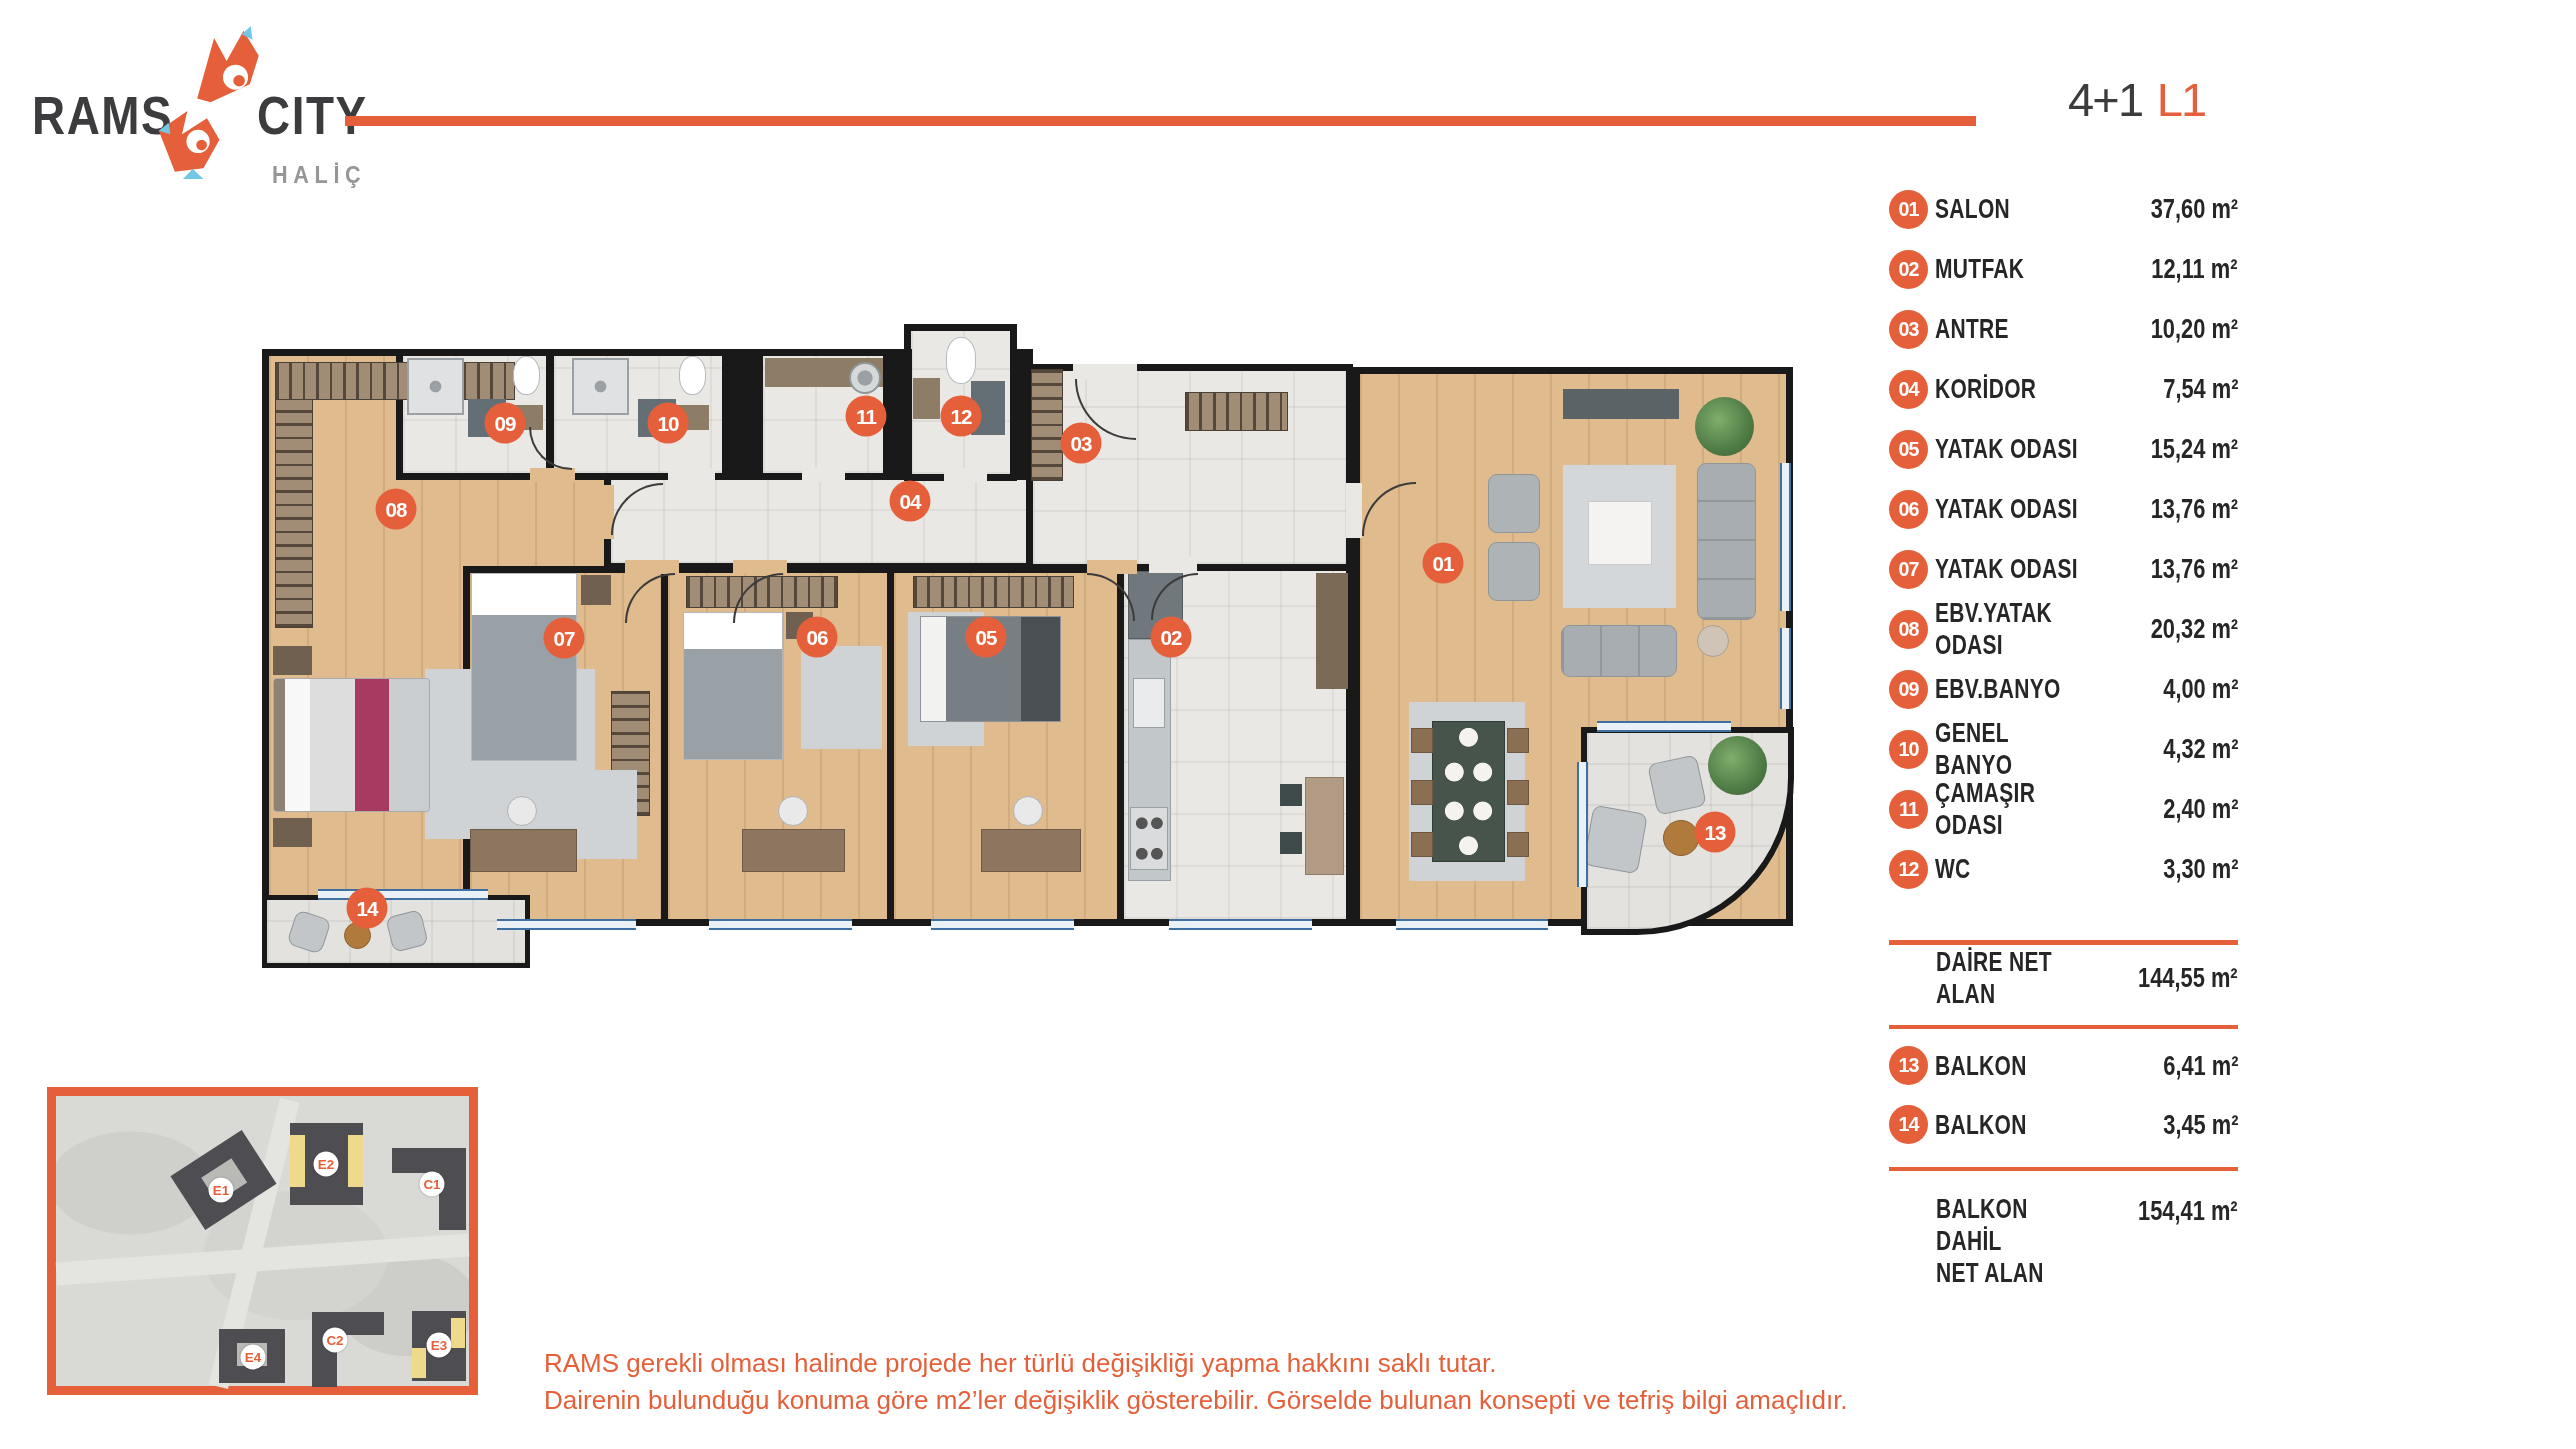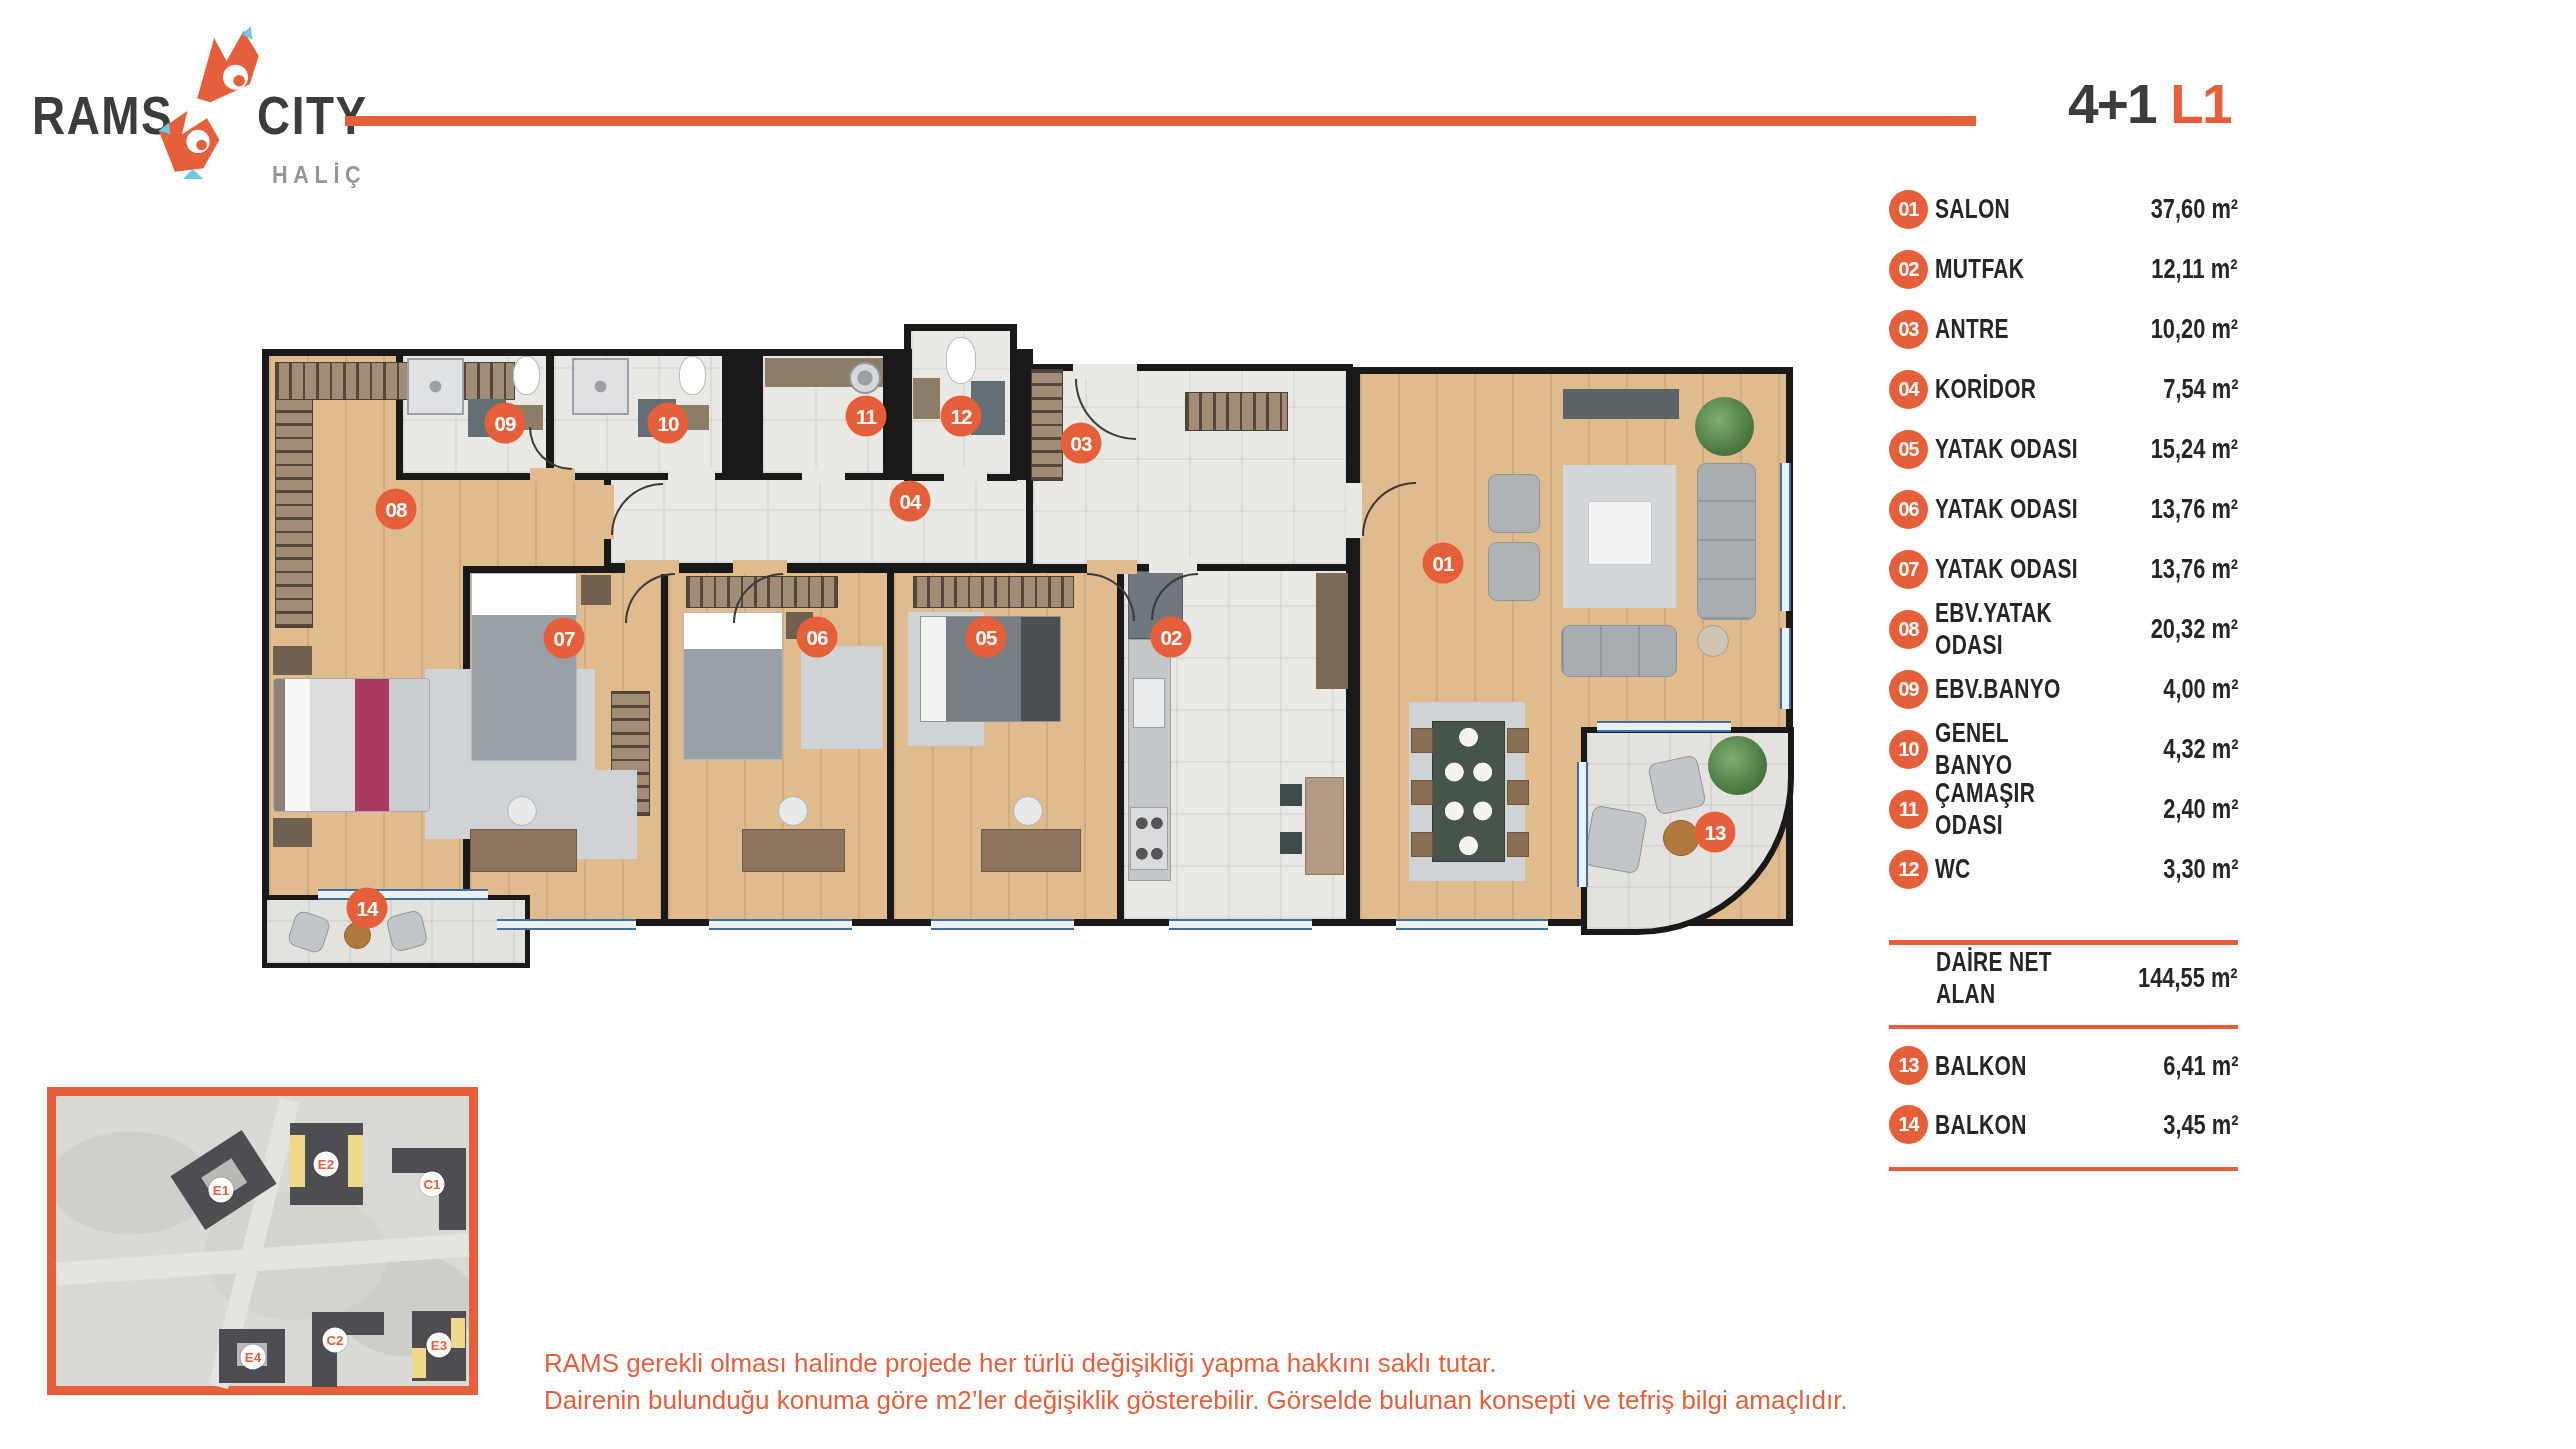--- a/index.html
+++ b/index.html
@@ -15,21 +15,21 @@
     font-family:"Liberation Sans","DejaVu Sans",sans-serif;
   }
 
   
   #logo{position:absolute;left:32px;top:27px;width:358px;height:179px}
   .logo-word{position:absolute;font-size:54px;font-weight:700;color:var(--dark);
     letter-spacing:1.8px;transform:scaleX(.85);transform-origin:left center;white-space:nowrap}
   #logo-sub{position:absolute;font-size:24px;font-weight:700;color:#969696;letter-spacing:6.3px;
     transform:scaleX(.9);transform-origin:left center}
   #header-line{position:absolute;left:345px;top:116px;width:1631px;height:9.8px;background:var(--orange)}
-  #title{position:absolute;left:2068px;top:72px;font-size:55px;font-weight:700;letter-spacing:-1.8px;white-space:nowrap}
+  #title{position:absolute;left:2068px;top:72px;font-size:47px;font-weight:400;letter-spacing:-1.8px;white-space:nowrap}
   #title .t1{color:var(--dark)}
   #title .t2{color:var(--orange);margin-left:14.3px}
 
   
   #legend{position:absolute;left:1889px;top:179px;width:349px}
   .lrow{display:flex;align-items:center;height:60px}
   .lbadge{width:39px;height:39px;border-radius:50%;background:var(--orange);color:#fff;
     font-size:19.7px;font-weight:700;display:flex;align-items:center;justify-content:center;flex:0 0 39px;letter-spacing:-0.9px}
   .llabel{margin-left:7.2px;font-size:28px;font-weight:700;color:#262626;letter-spacing:0.4px;
     transform:scaleX(.75);transform-origin:left center;white-space:pre-line;line-height:32px}
@@ -353,20 +353,25 @@
       <span class="llabel">BALKON</span>
       <span class="lval">6,41 m²</span>
     </div>
   <div class="lrow" style="height:59px">
       <span class="lbadge">14</span>
       <span class="llabel">BALKON</span>
       <span class="lval">3,45 m²</span>
     </div>
 
   <div class="ldiv" style="margin-top:12.5px"></div>
+  <div class="lrow2">
+    <span class="llabel">BALKON DAHİL
+NET ALAN</span>
+    <span class="lval" style="margin-top:1.8px">154,41 m²</span>
+  </div>
 </div>
 
 <div id="siteplan">
   <div class="road" style="left:0;top:152px;width:413px;height:23px;transform:rotate(-4deg)"></div>
   <div class="road" style="left:188px;top:0;width:19.7px;height:295px;transform:rotate(14deg)"></div>
 
   <div class="bld" style="left:125px;top:52px;width:85px;height:64px;transform:rotate(-33deg)">
     <div style="position:absolute;left:25px;top:18px;width:36px;height:29px;background:#B9B9B6"></div>
   </div>
   <div class="bld" style="left:234px;top:27px;width:73px;height:82px"></div>

